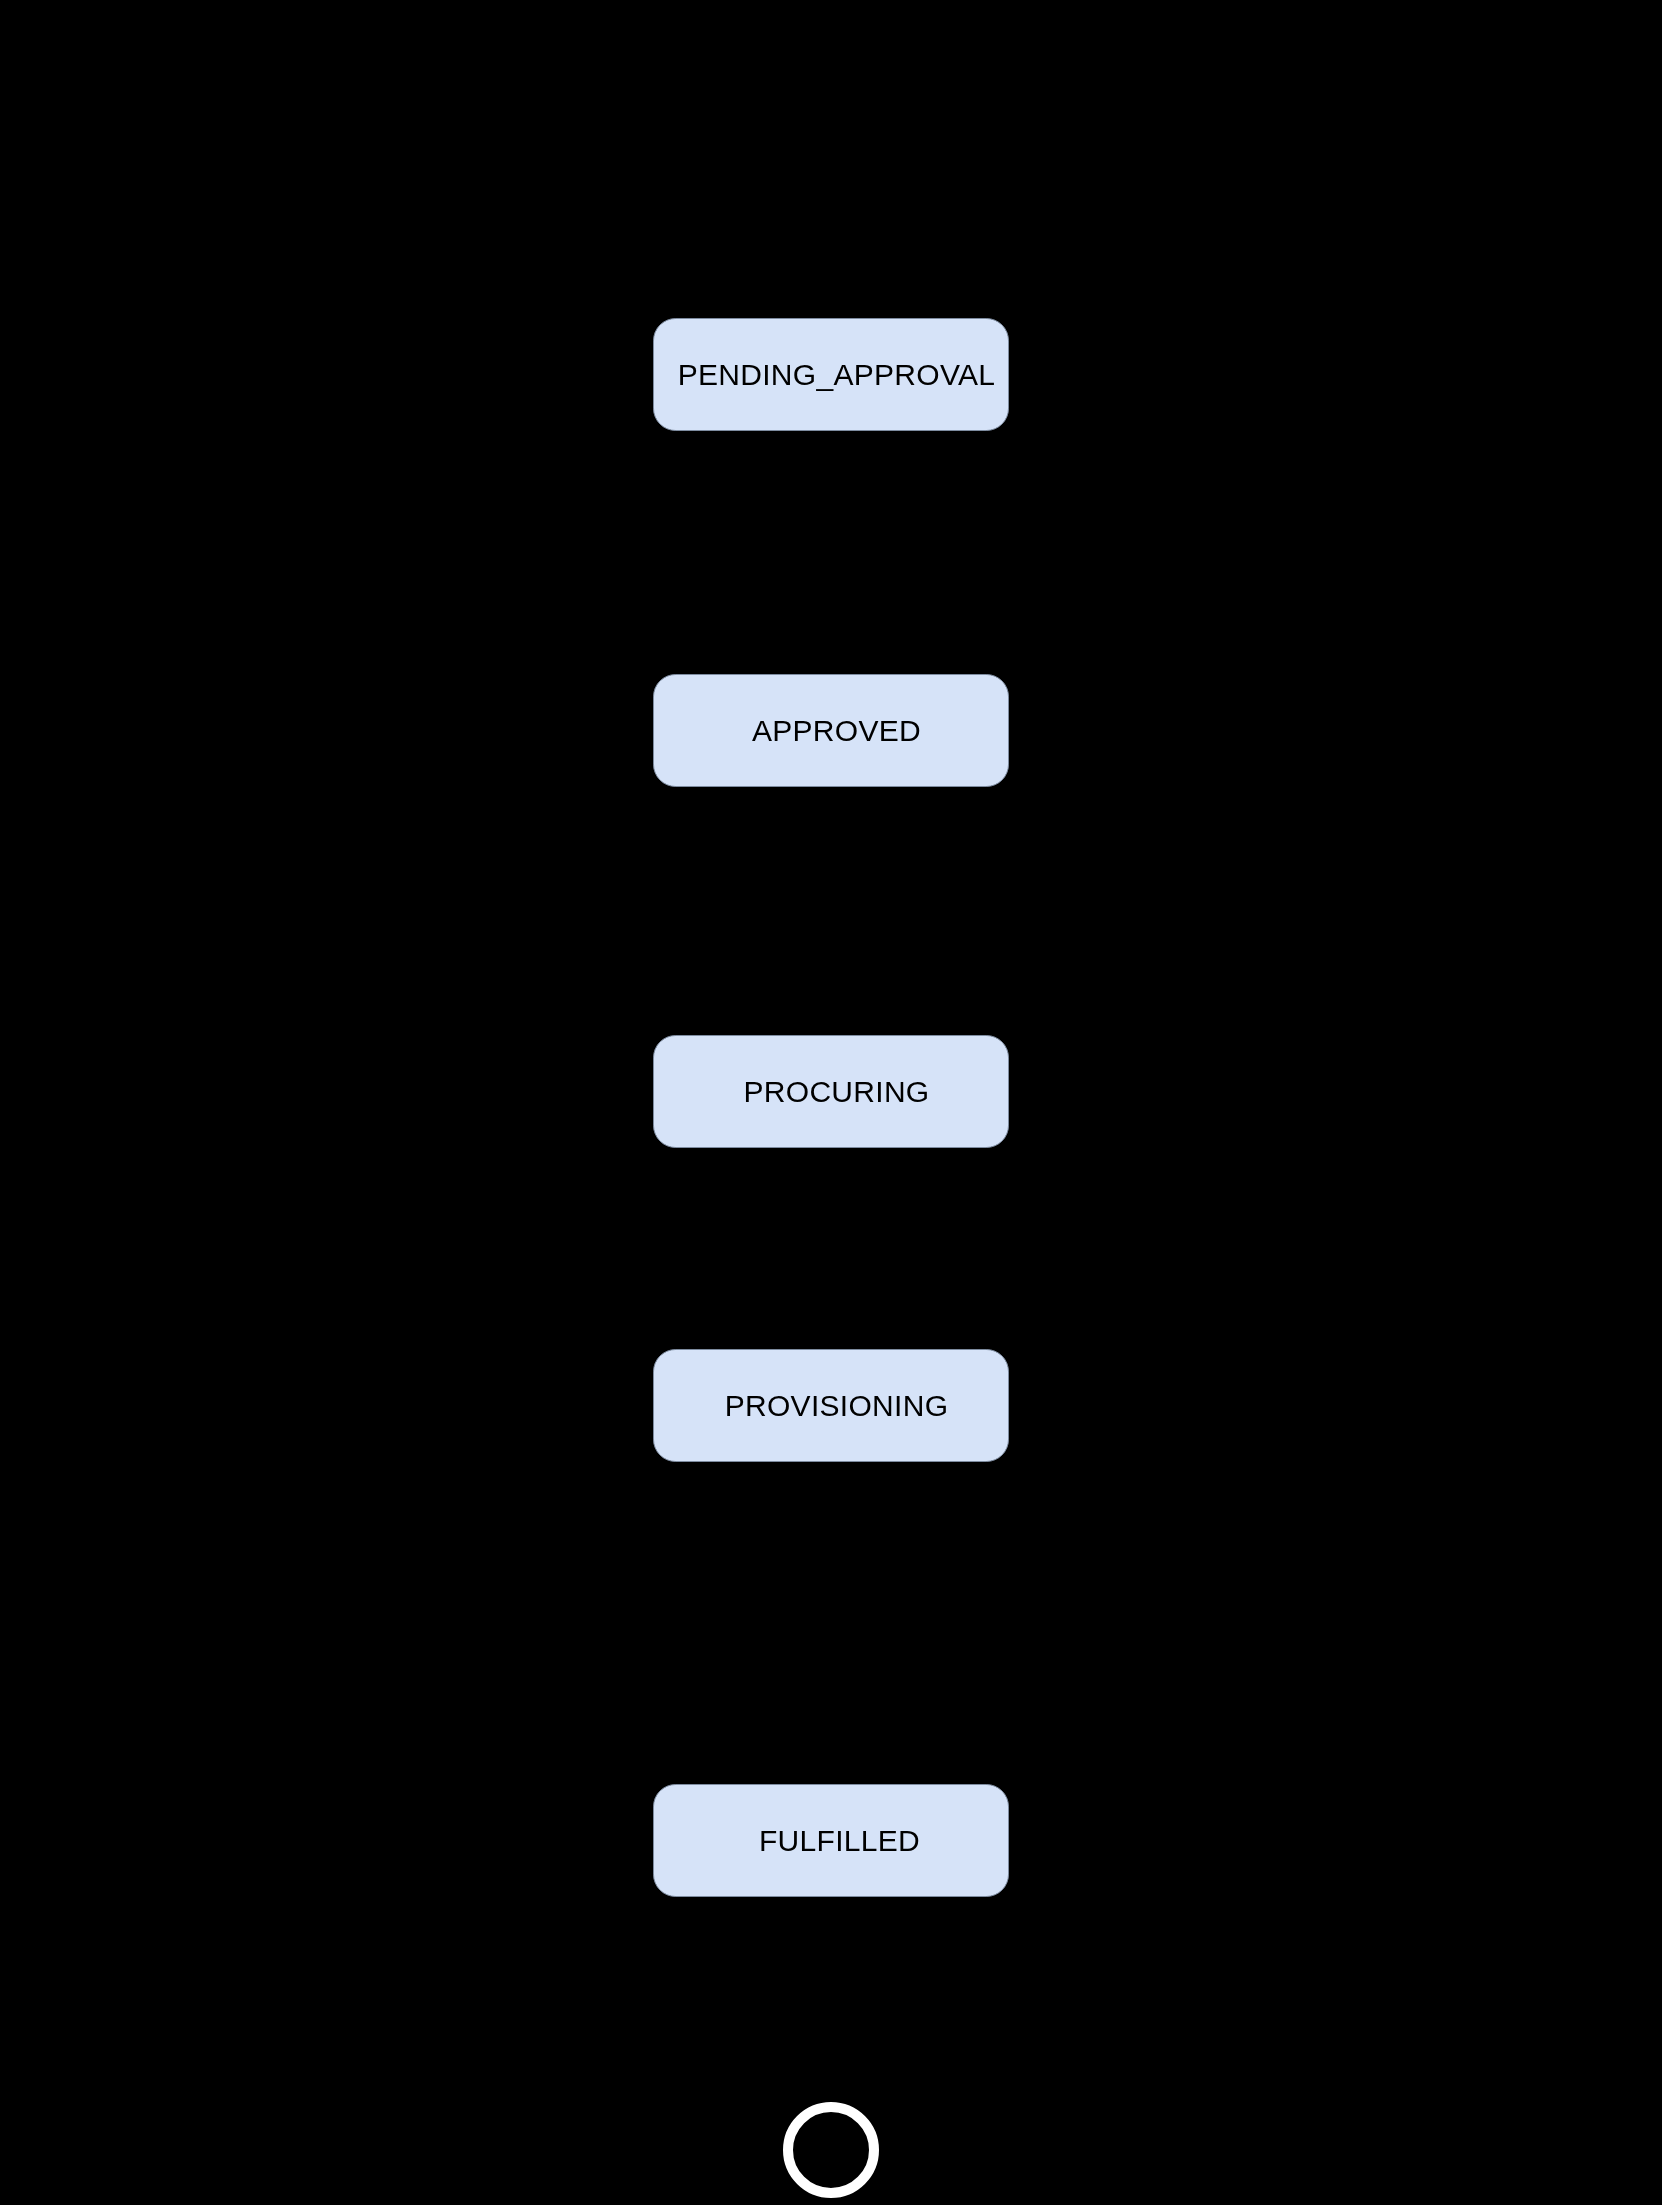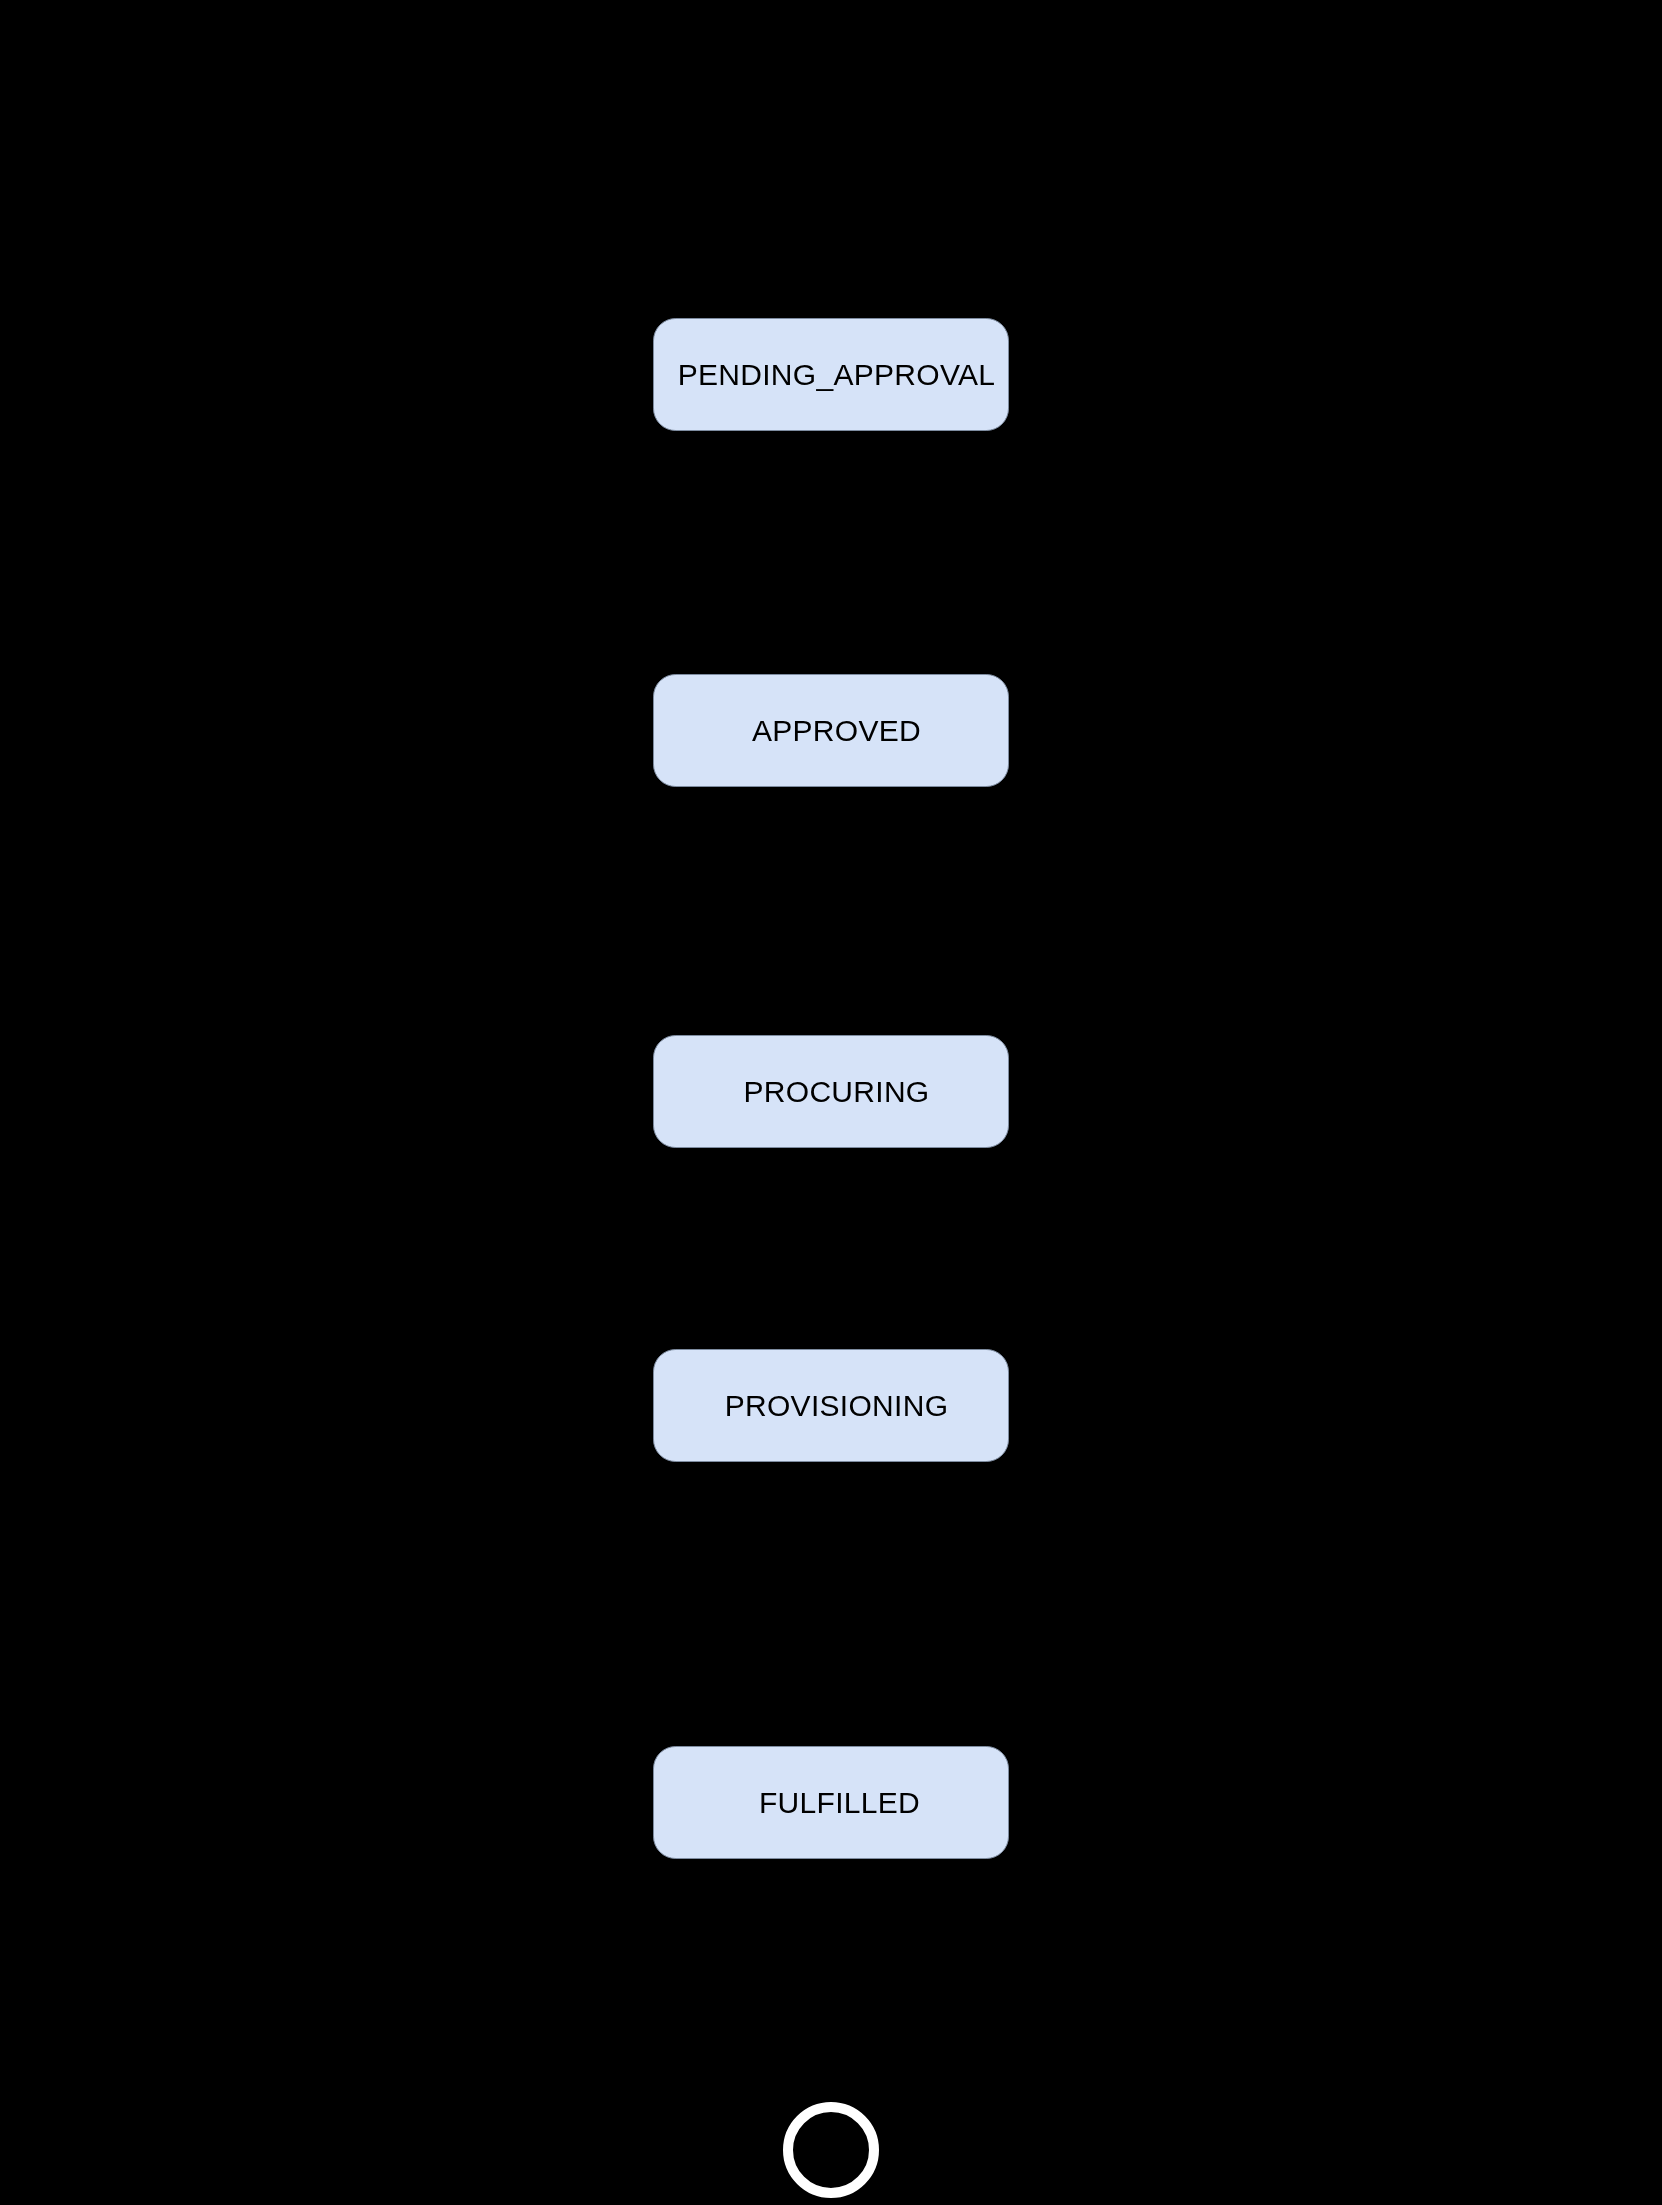--- a/index.html
+++ b/index.html
@@ -25,21 +25,21 @@
     border: 1.2px solid var(--node-border, #7e8ca0);
     border-radius: 22.6px;
     display: flex;
     align-items: center;
     justify-content: center;
   }
   .state-node.n1 { top: 318px;  }
   .state-node.n2 { top: 674px; align-items: center; }
   .state-node.n3 { top: 1035px; }
   .state-node.n4 { top: 1349px; }
-  .state-node.n5 { top: 1746px; padding-left: 6px; }
+  .state-node.n5 { top: 1784px; padding-left: 6px; }
   .state-label {
     color: var(--node-text, #000000);
     font-size: 30px;
     letter-spacing: 0.3px;
     white-space: nowrap;
     margin-left: 11px;
   }
   .final-state {
     position: absolute;
     left: 783px;

